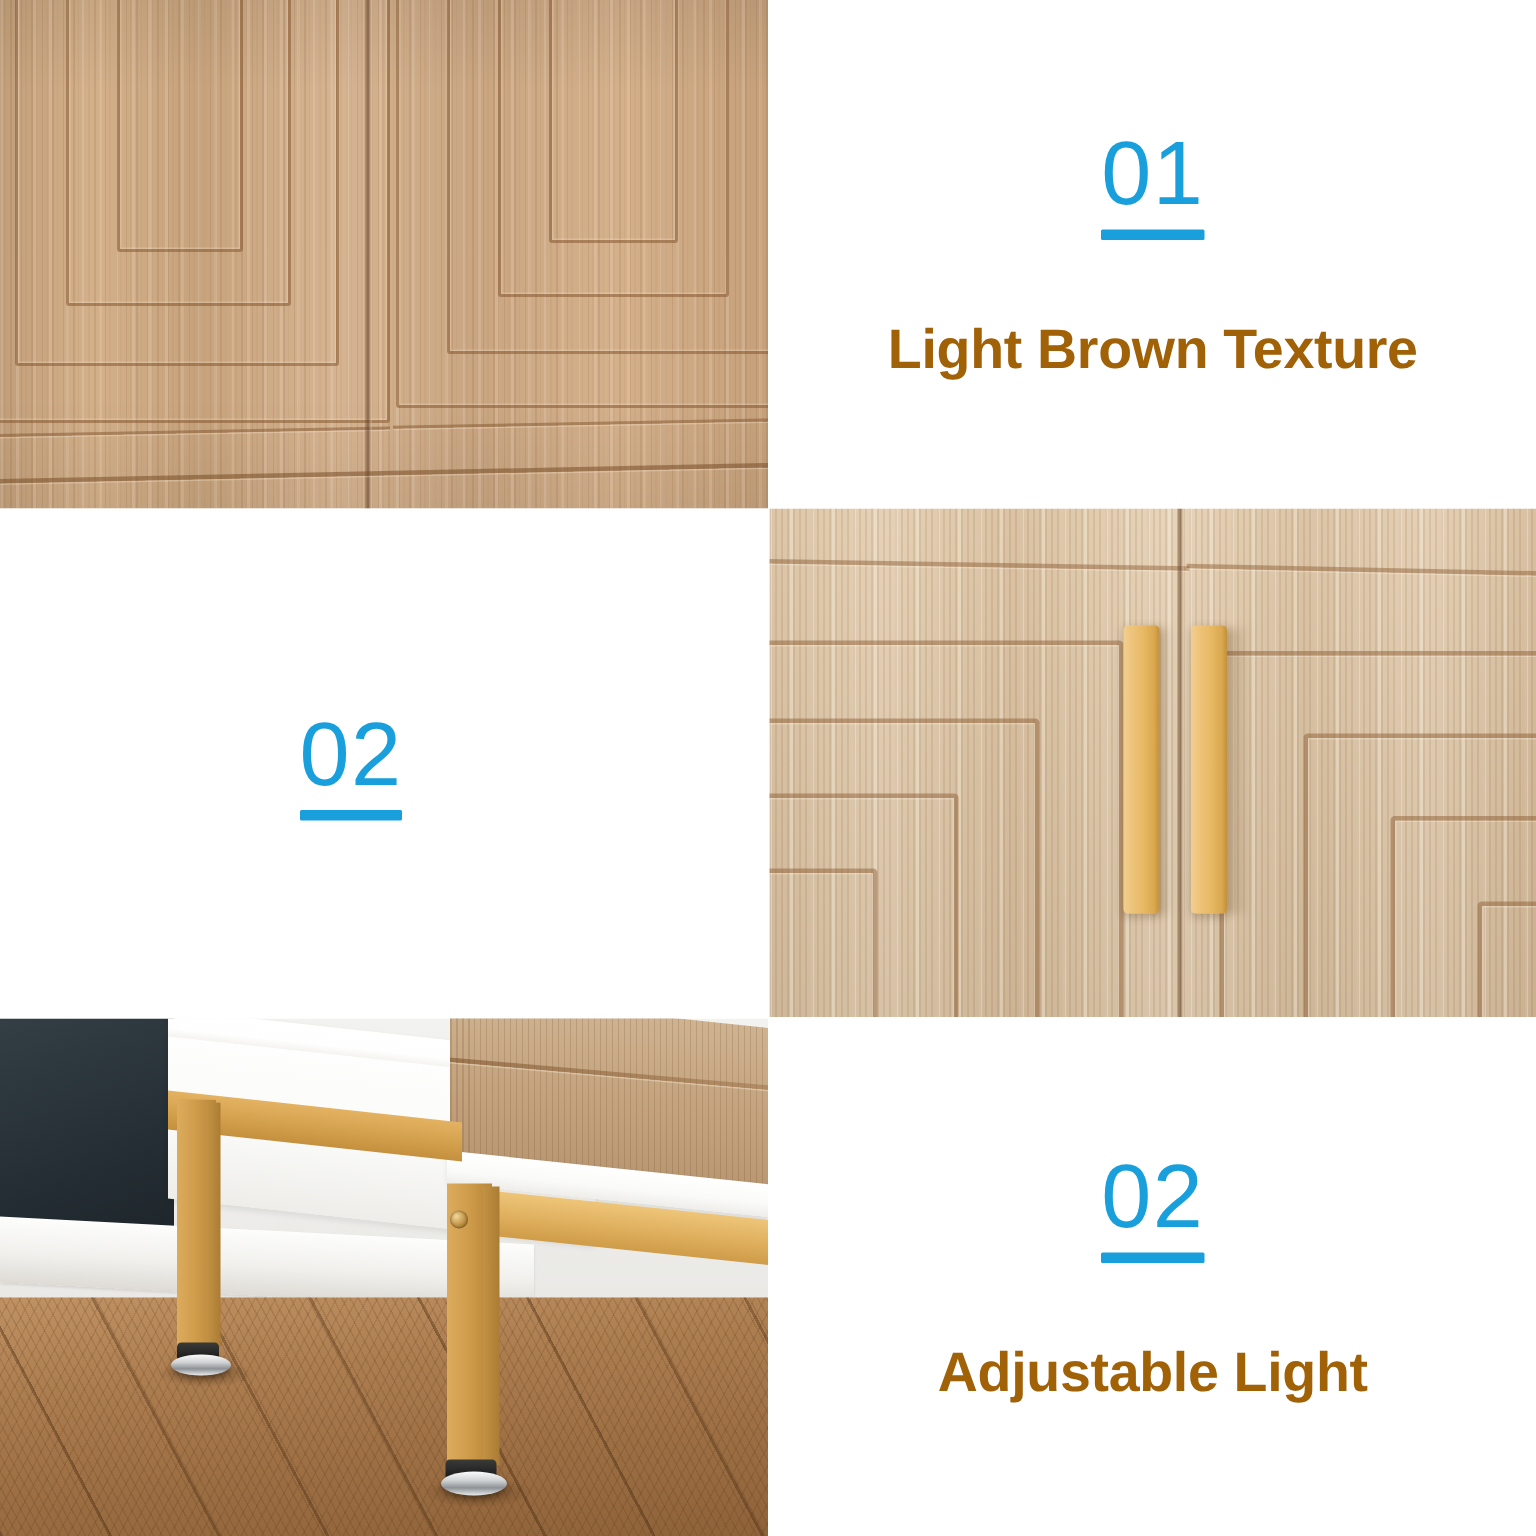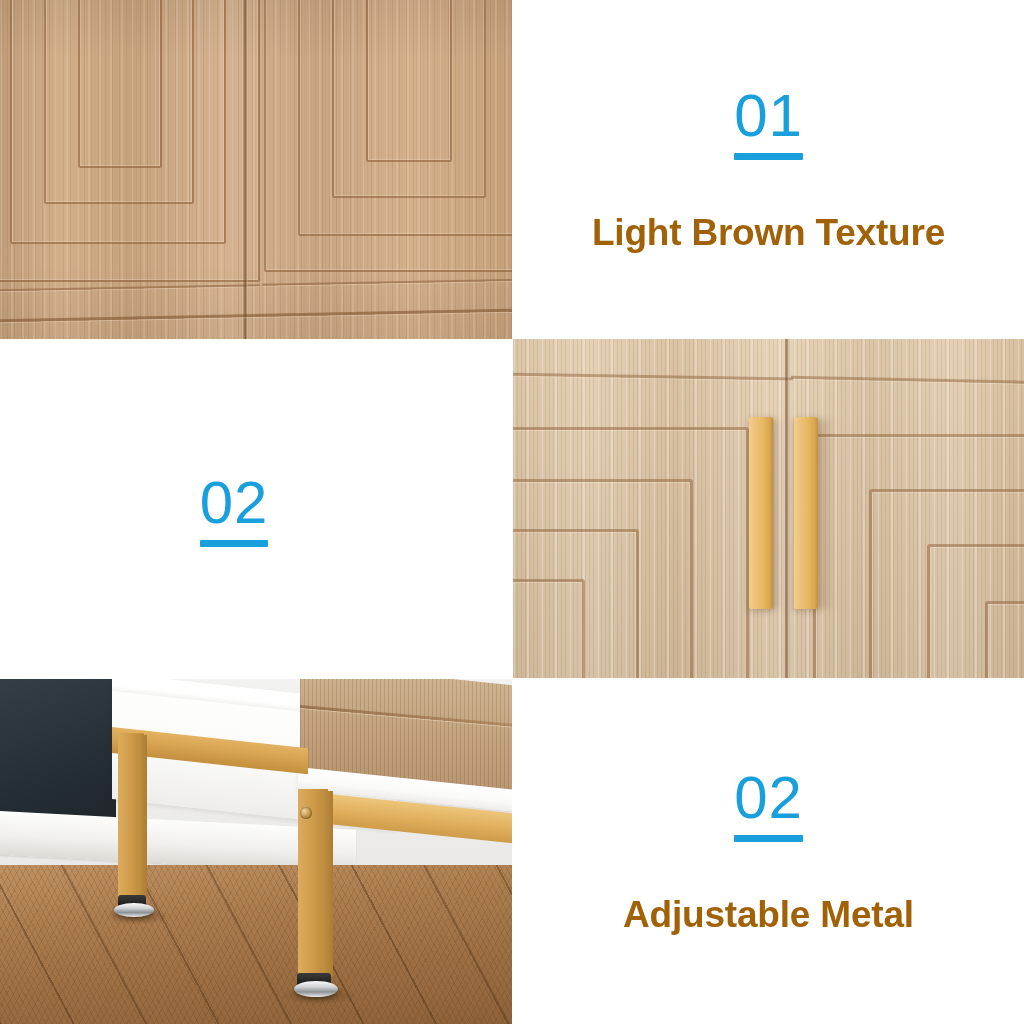--- a/index.html
+++ b/index.html
@@ -333,16 +333,16 @@
     <div class="foot-collar" style="left:297px;top:294px;width:34px;height:14px;"></div>
     <div class="soft-shadow" style="left:282px;top:306px;width:74px;height:20px;"></div>
     <div class="foot-disc" style="left:294px;top:302px;width:44px;height:16px;"></div>
   </div>
 
   <div class="cell text-cell" id="text-03" style="left:513px;top:679px;width:511px;height:345px;">
     <div class="num-wrap">
       <span class="num">02</span>
       <span class="num-rule"></span>
     </div>
-    <div class="caption">Adjustable Metal</div>
+    <div class="caption">Adjustable Light</div>
   </div>
 
 </div>
 
 </body></html>

